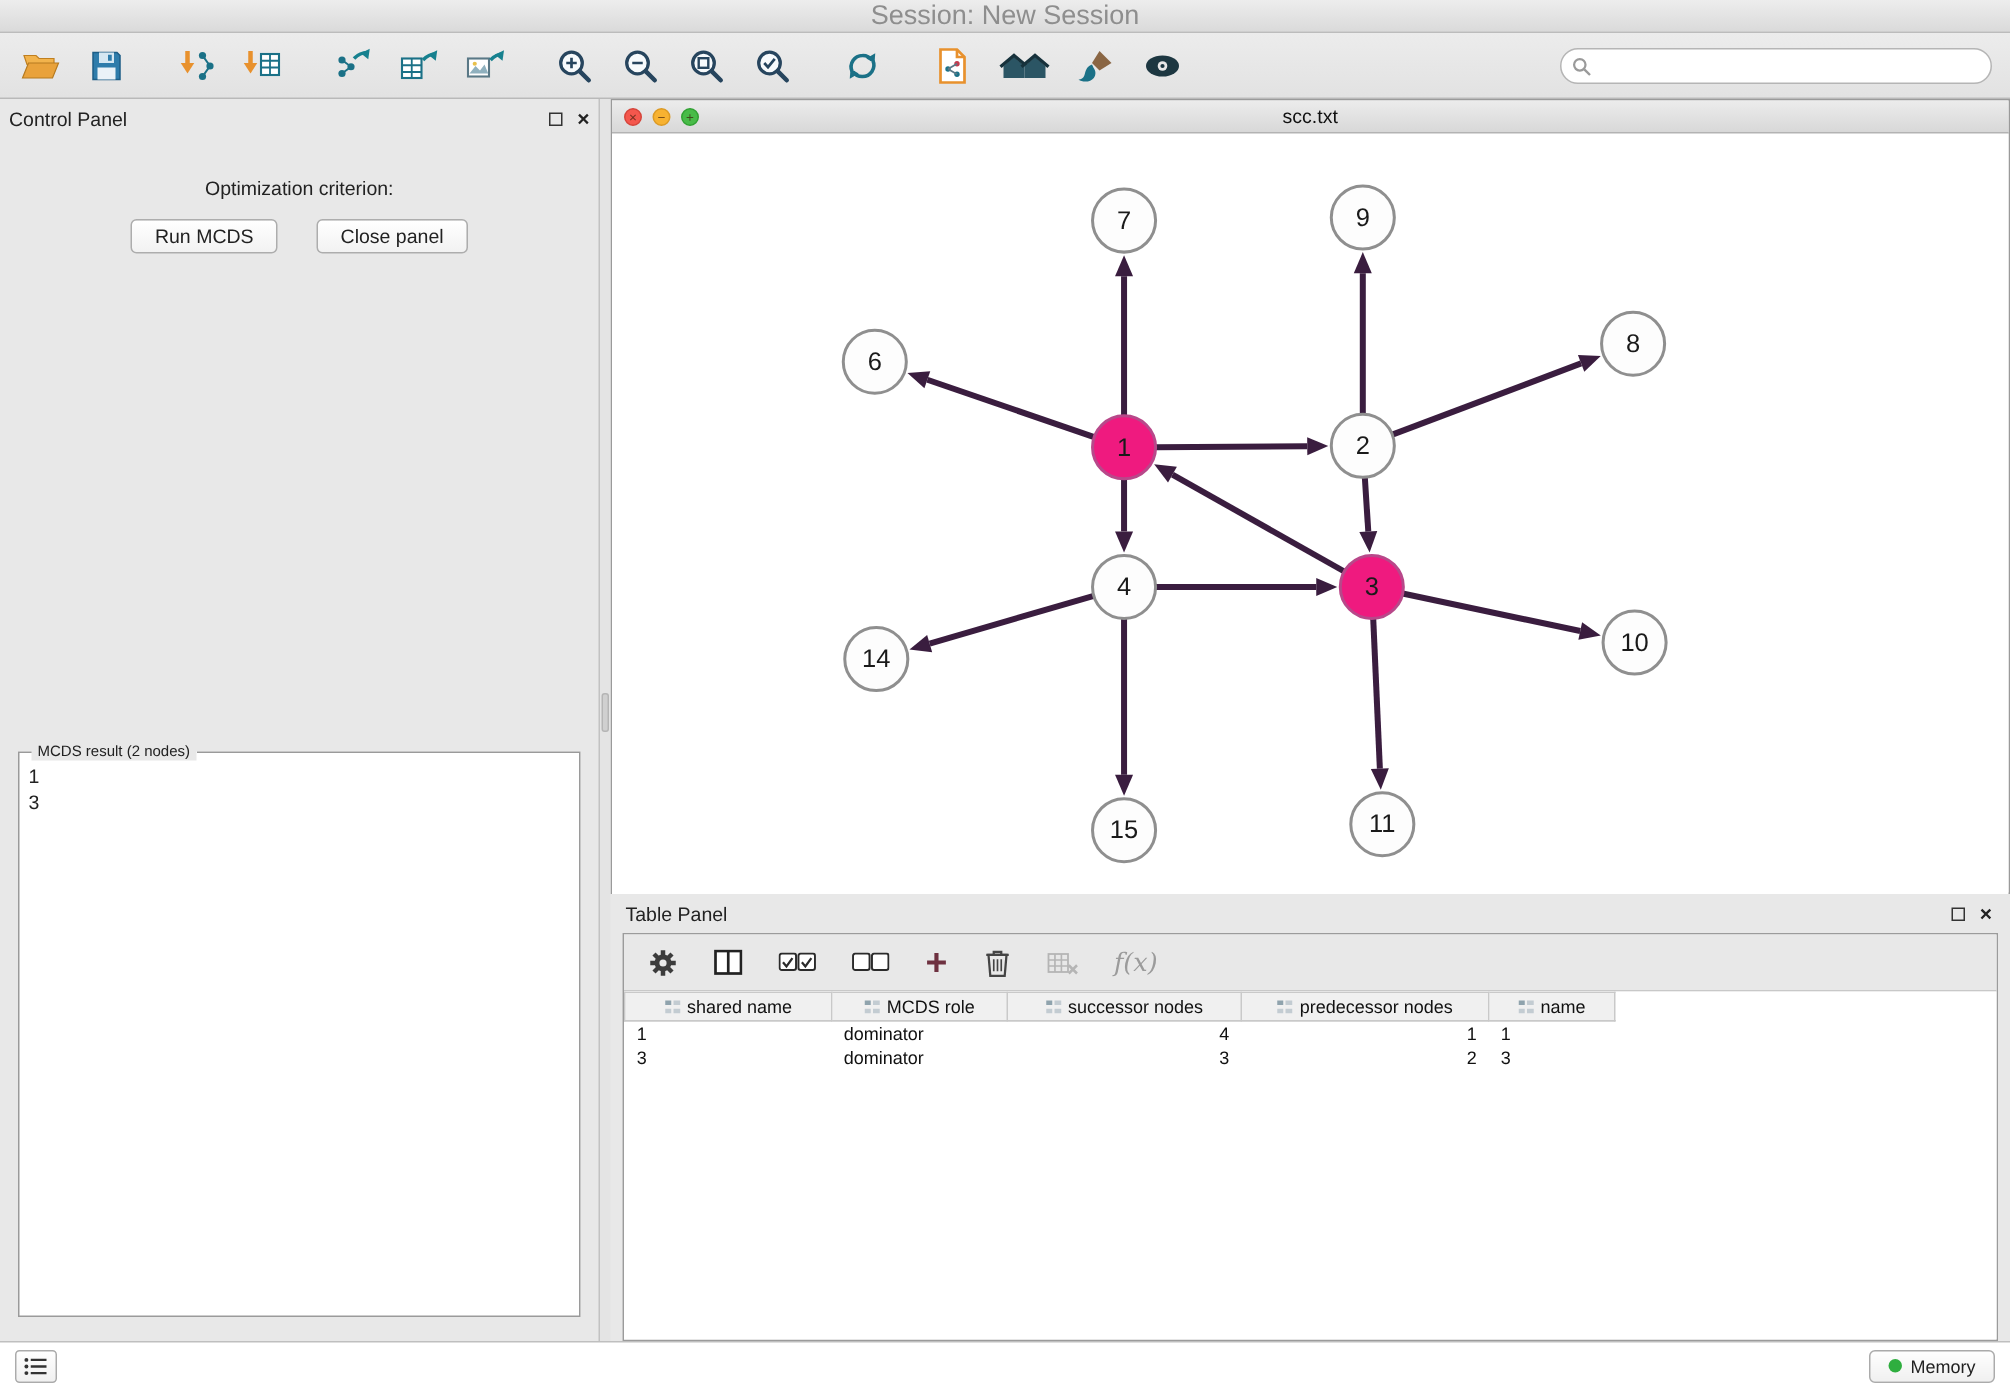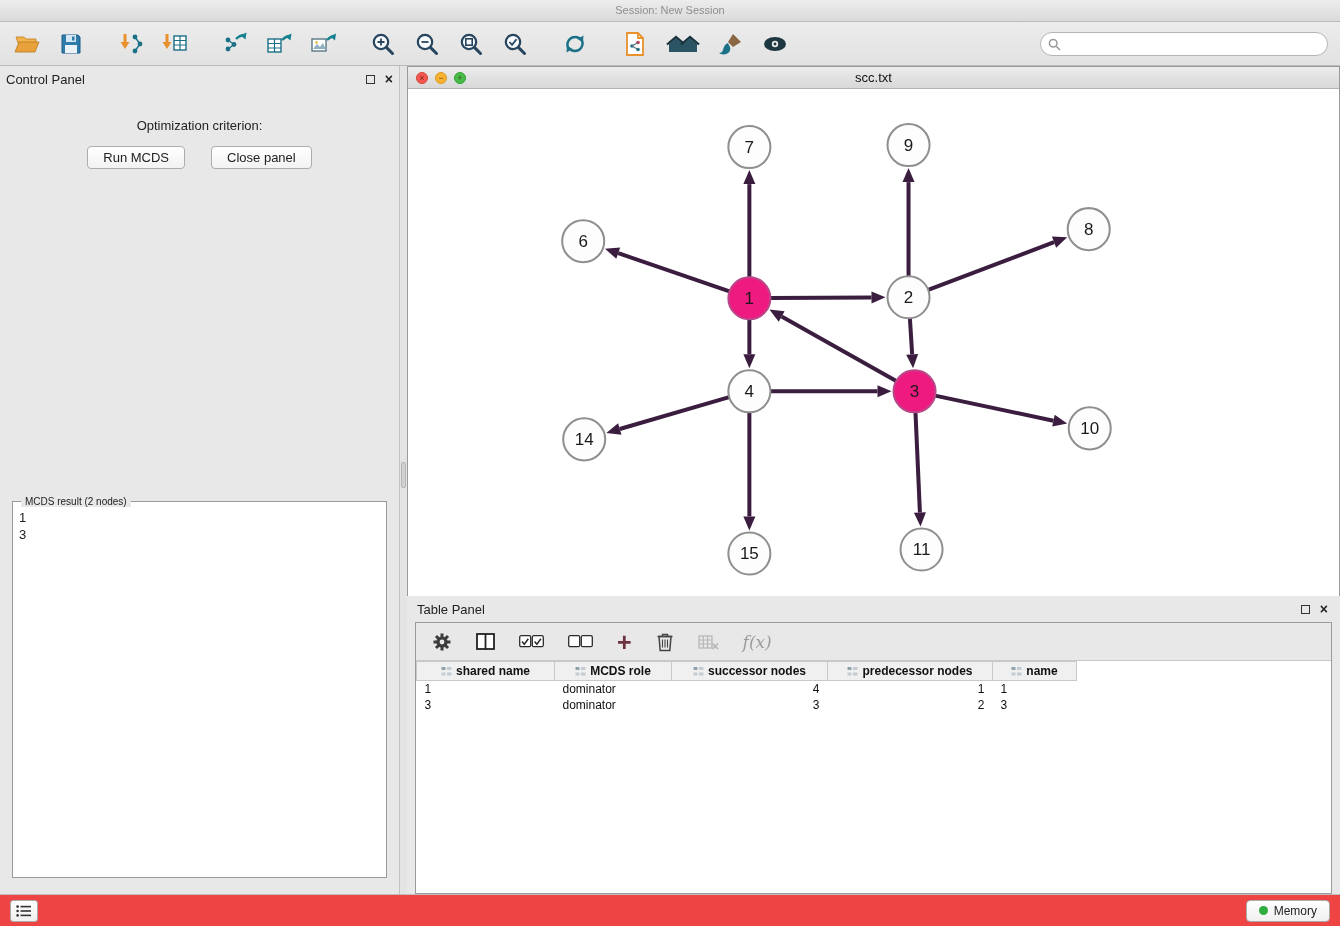--- a/index.html
+++ b/index.html
@@ -10,21 +10,21 @@
     background:#e8e8e8; overflow:hidden;
     display:flex; flex-direction:column;
   }
 
   
   .titlebar {
     height:22px; flex:0 0 22px;
     background:linear-gradient(#ededed,#dadada);
     border-bottom:1px solid #bcbcbc;
     text-align:center; line-height:21px;
-    color:#8e8e8e; font-size:11px;
+    color:#8e8e8e; font-size:18px;
   }
 
   
   .toolbar {
     height:44px; flex:0 0 44px;
     background:linear-gradient(#ececec,#e2e2e2);
     border-bottom:1px solid #b9b9b9;
     display:flex; align-items:center;
     padding:0 12px;
   }
@@ -140,34 +140,34 @@
     height:38px; flex:0 0 38px; background:#e8e8e8;
     display:flex; align-items:center; gap:24px; padding:0 16px;
     border-bottom:1px solid #c8c8c8;
   }
   .tp-tool { display:flex; align-items:center; justify-content:center; cursor:pointer; }
   .plus-glyph { font-size:25px; font-weight:bold; color:#6e3140; line-height:20px; }
   .fx-glyph { font-family:"DejaVu Serif", serif; font-style:italic; font-size:17px; color:#9b9b9b; }
 
   table.data { border-collapse:collapse; table-layout:fixed; width:100%; font-size:12px; }
   table.data th {
-    background:#f0f0f0; border:1px solid #c9c9c9; font-weight:bold;
+    background:#f0f0f0; border:1px solid #c9c9c9; font-weight:normal;
     height:19px; text-align:center; color:#111; overflow:hidden; white-space:nowrap;
   }
   table.data th .th-inner { display:flex; align-items:center; justify-content:center; gap:4px; }
   table.data th.filler { background:transparent; border:none; }
   table.data td { height:16px; padding:0 8px; white-space:nowrap; overflow:hidden; color:#111; }
   td.num { text-align:right; }
 
   .tp-tabs { height:34px; flex:0 0 34px; display:flex; align-items:center; justify-content:center; }
 
   
   .statusbar {
     height:32px; flex:0 0 32px;
-    background:#ef4444; border-top:1px solid #bfbfbf;
+    background:#ffffff; border-top:1px solid #bfbfbf;
     display:flex; align-items:center; justify-content:space-between;
     padding:0 10px;
   }
   .list-btn {
     width:28px; height:22px; background:linear-gradient(#fff,#f0f0f0);
     border:1px solid #ababab; border-radius:3px;
     display:flex; align-items:center; justify-content:center; cursor:pointer;
   }
   .memory-btn {
     height:22px; padding:0 12px; display:flex; align-items:center; gap:6px;

